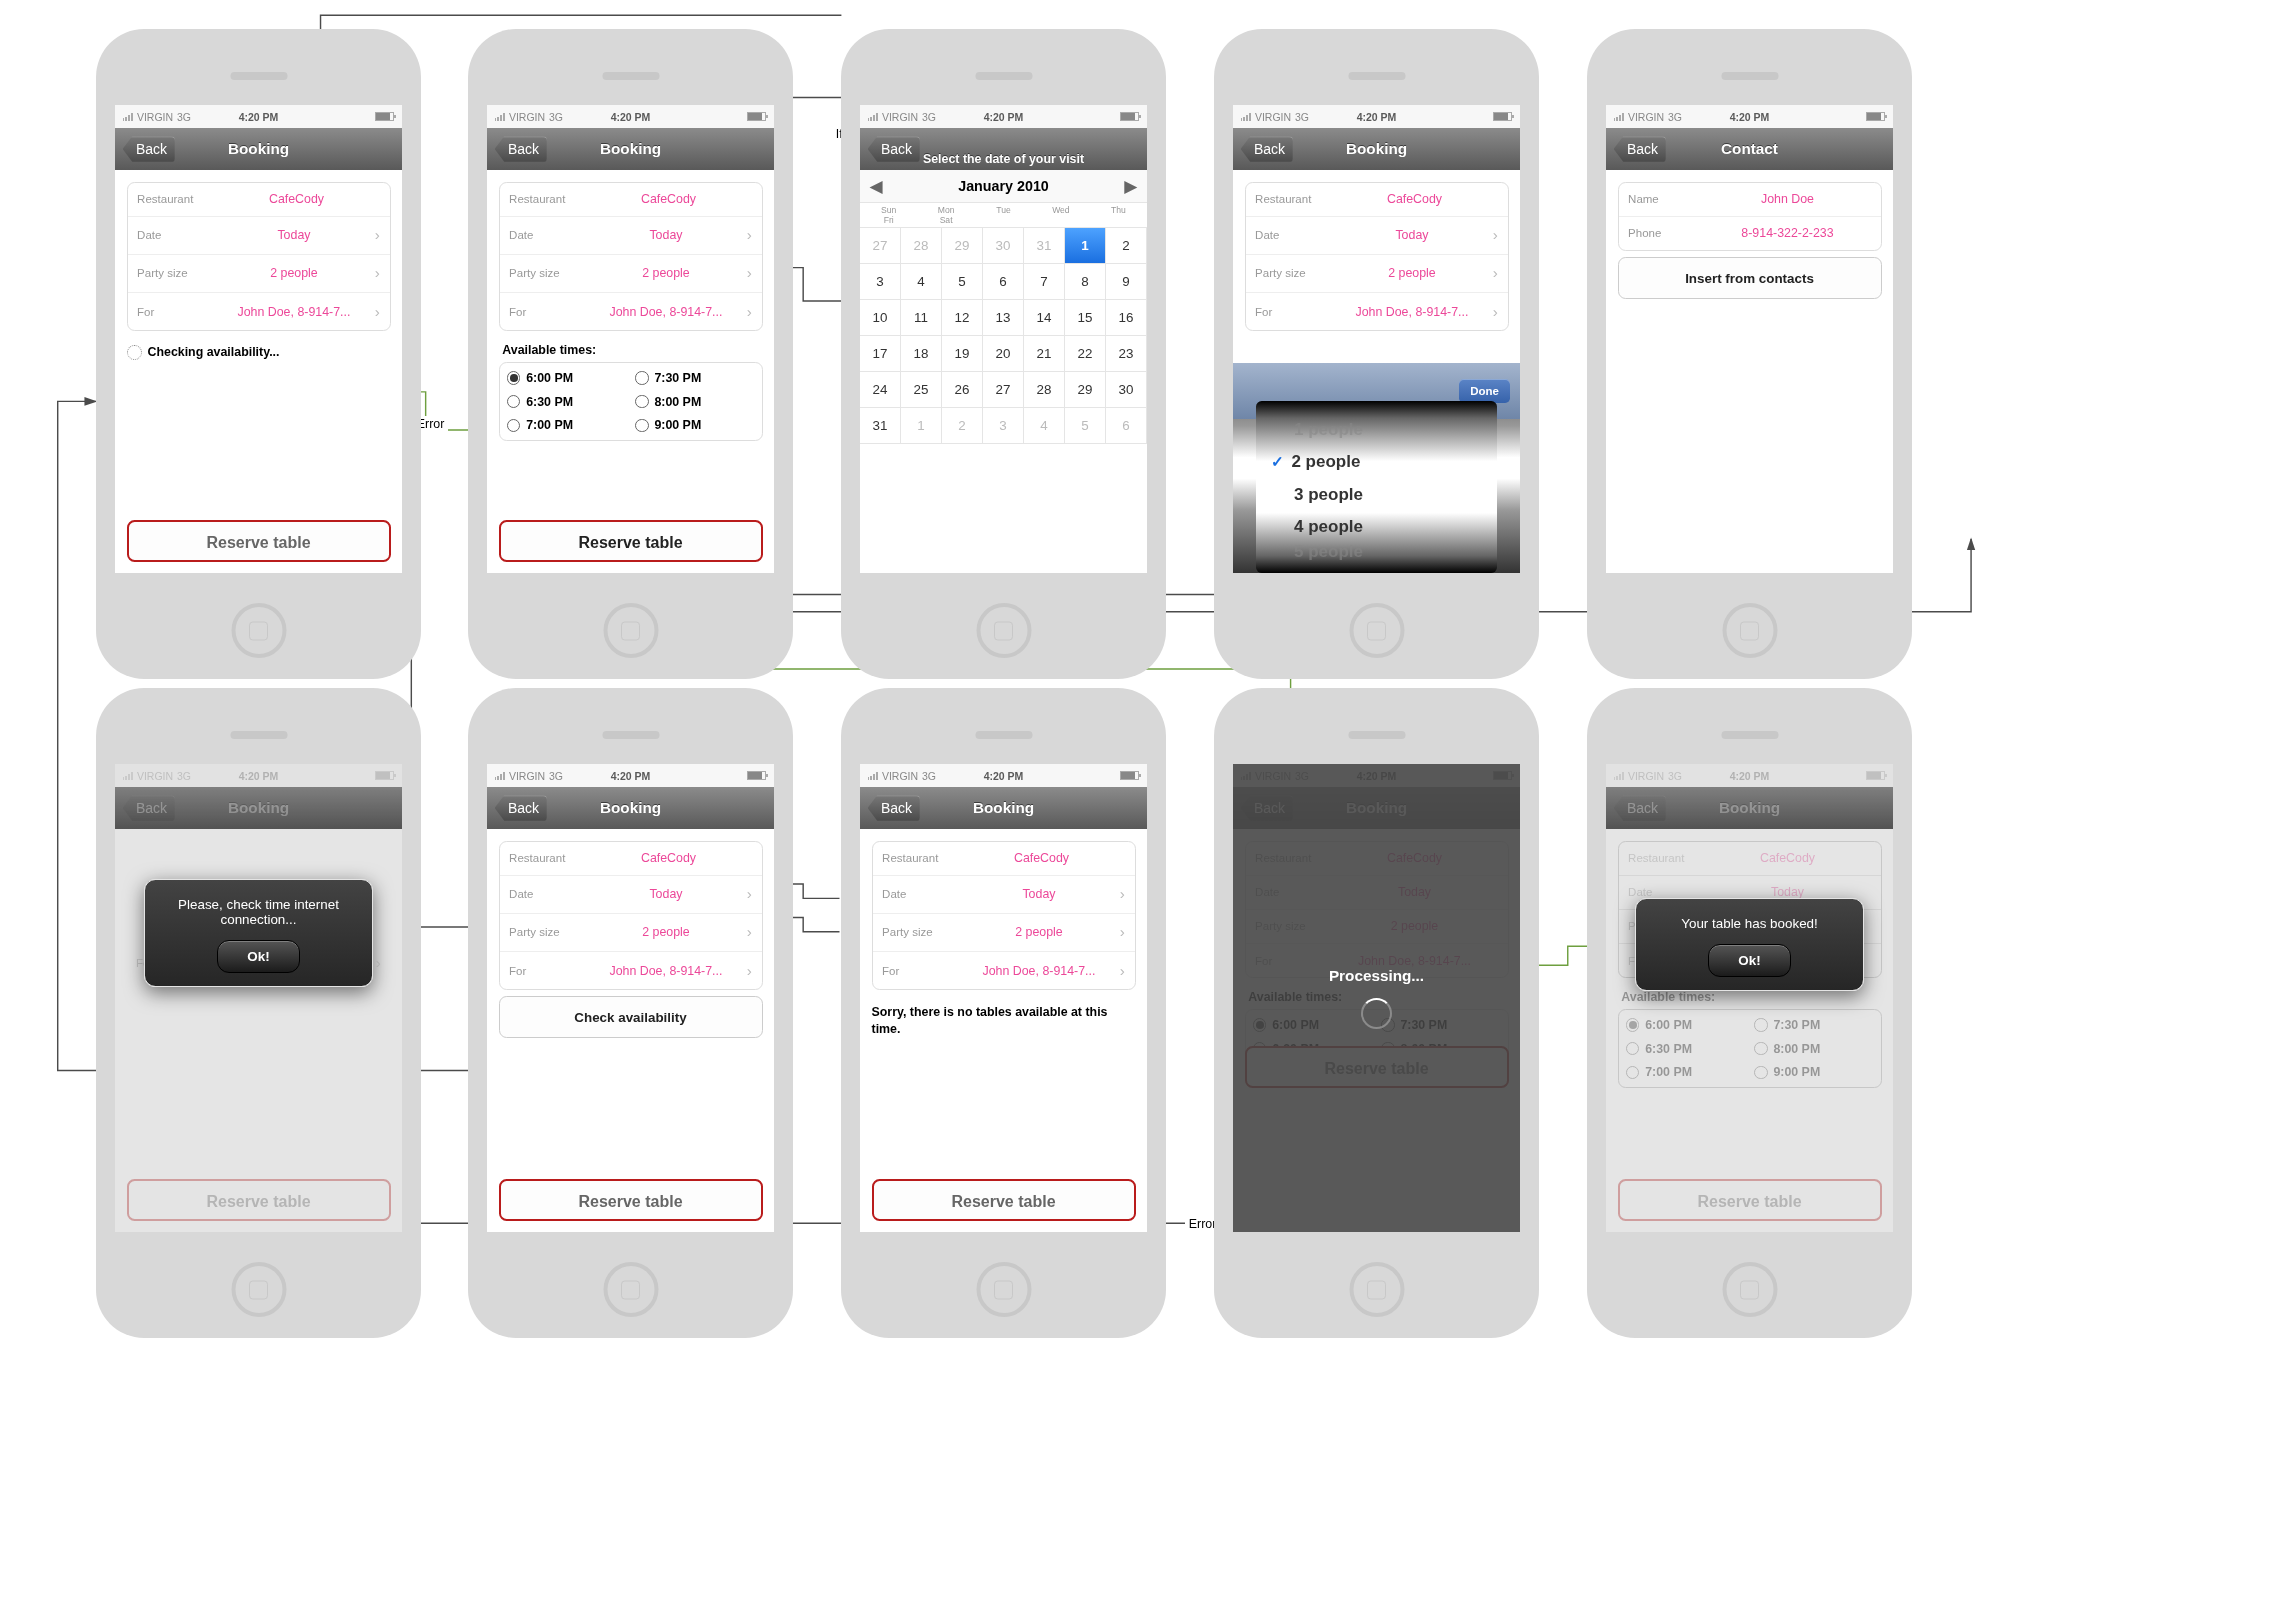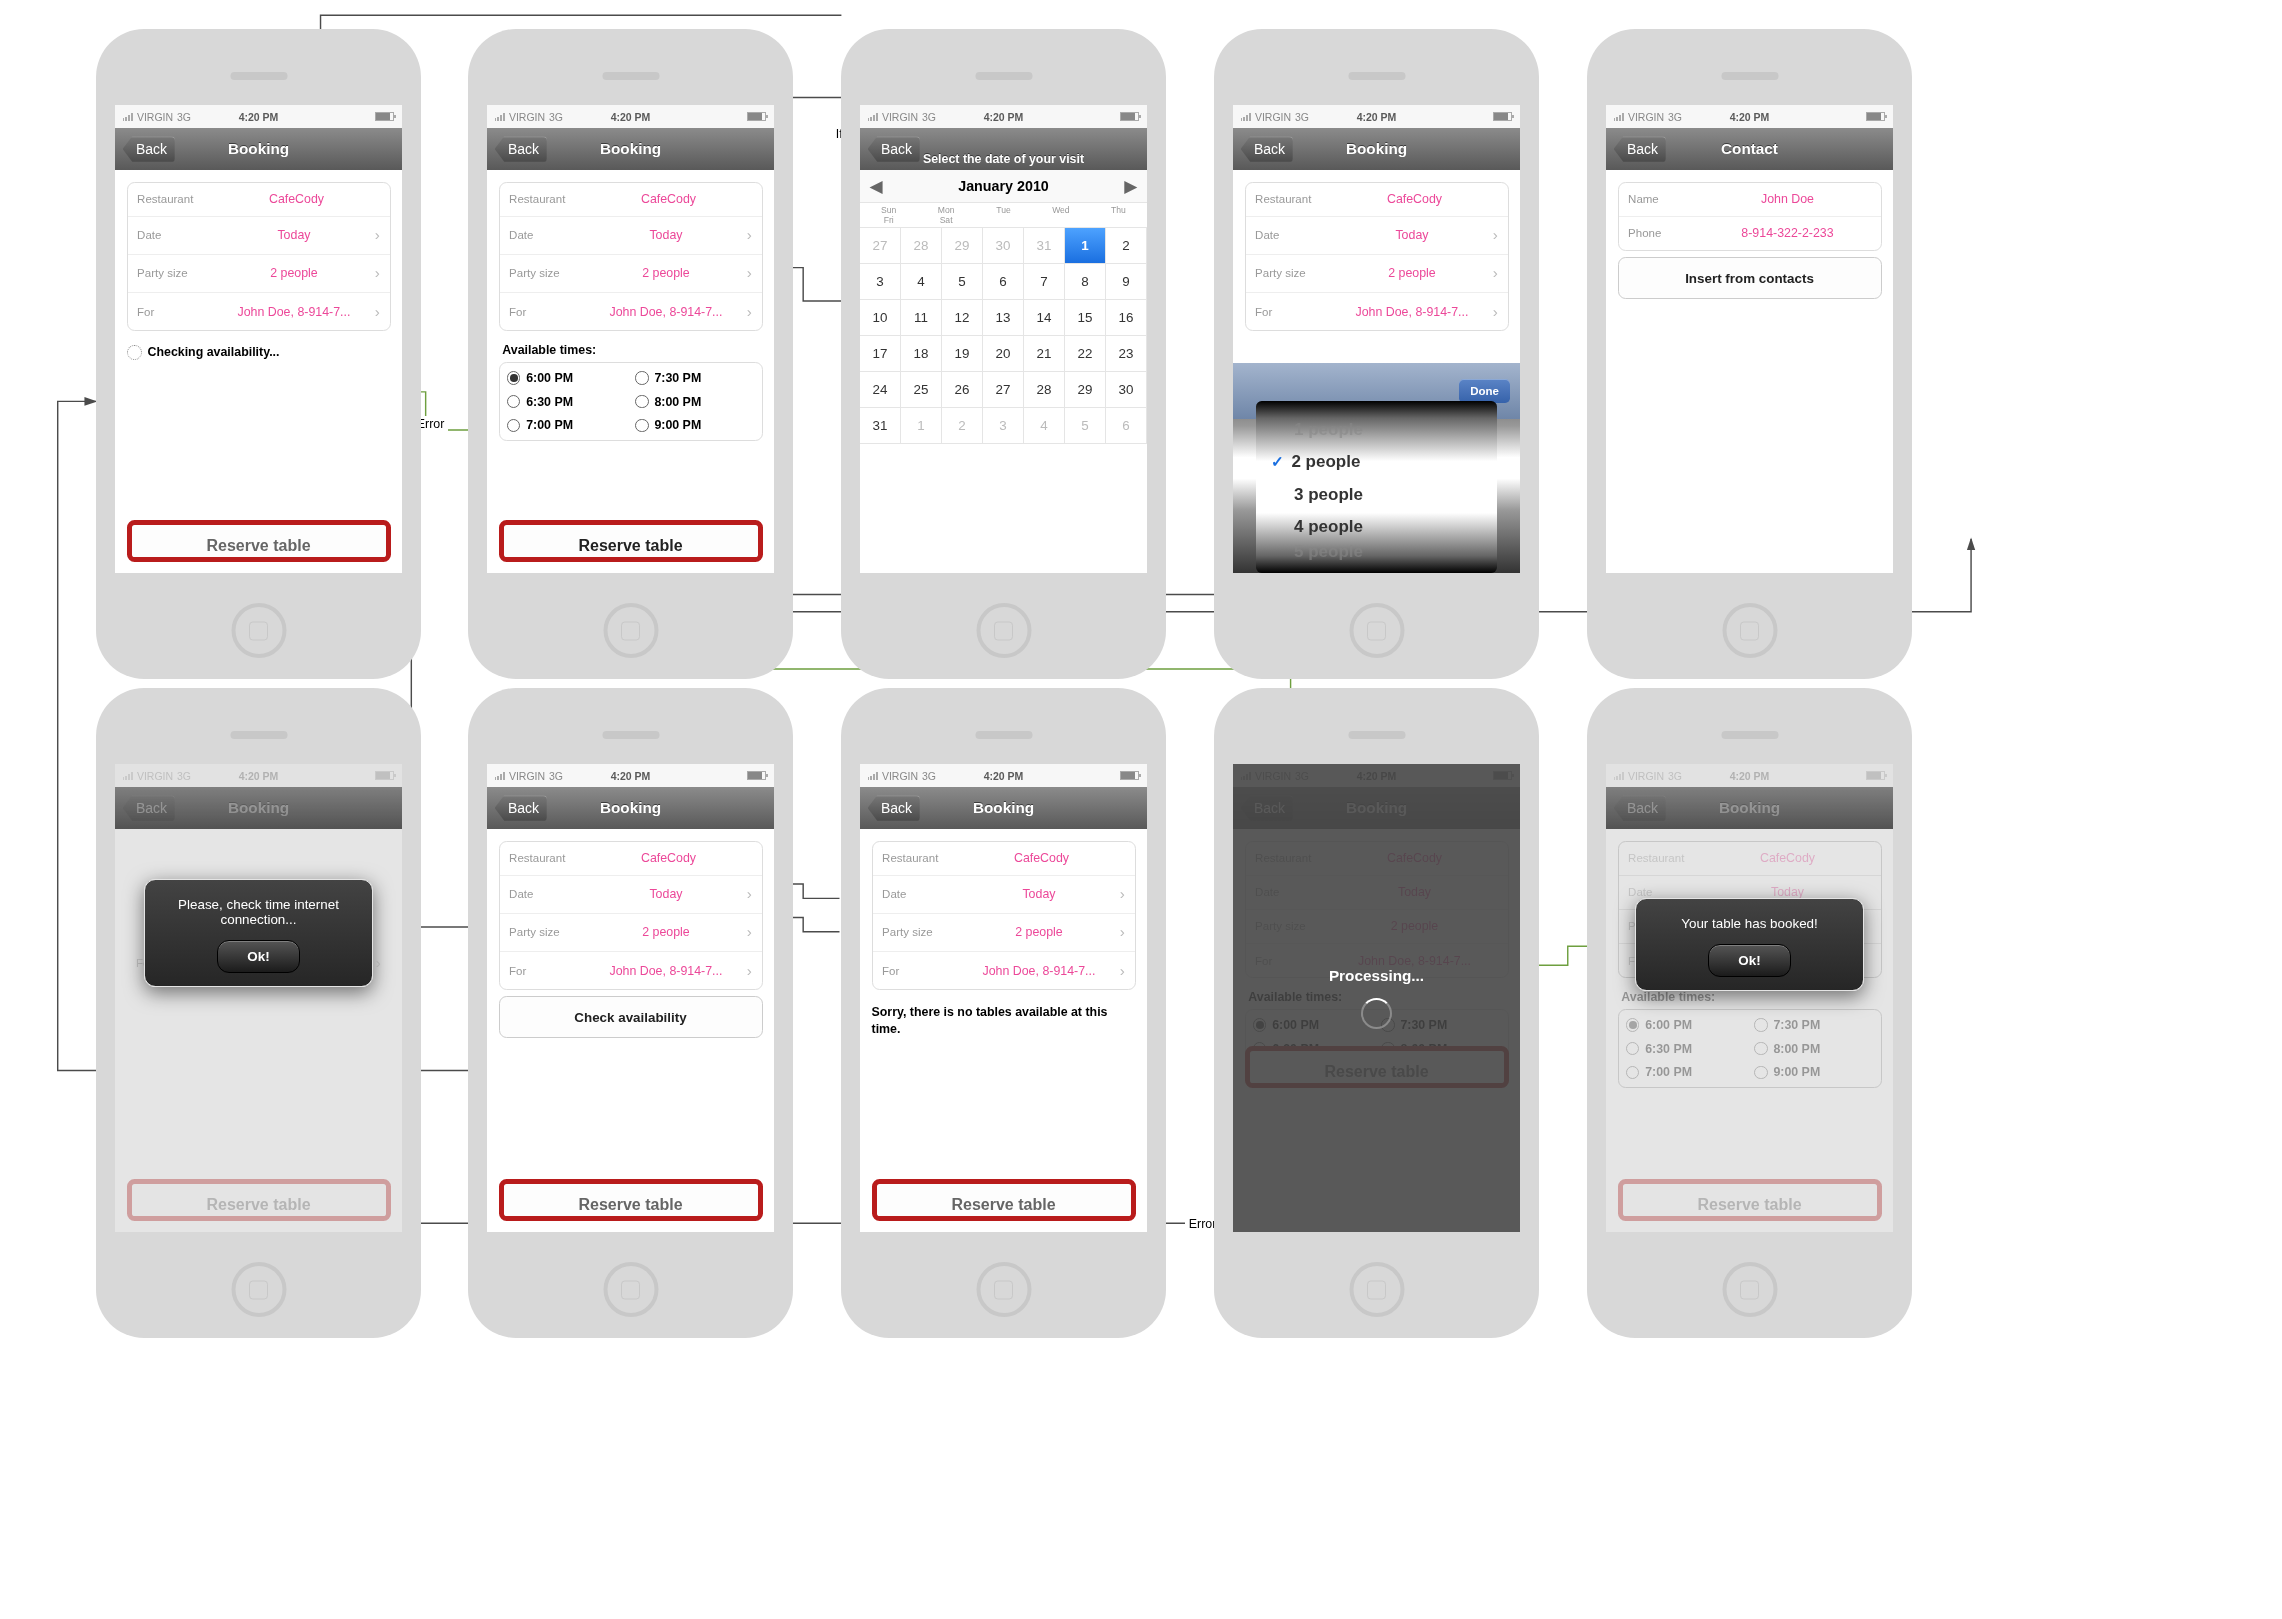--- a/index.html
+++ b/index.html
@@ -134,21 +134,21 @@
   .radio {
     width: 13.4px; height: 13.4px; border: 1.4px solid #666; border-radius: 50%; display: inline-flex; align-items: center; justify-content: center;
   }
   .radio.sel::after { content:""; width: 7.6px; height: 7.6px; background: #333; border-radius: 50%; }
   
   .big-btn {
     position: absolute;
     bottom: 11.5px;
     left: 11.5px; right: 11.5px;
     height: 42px;
-    border: 5px solid #b91c1c;
+    border: 2px solid #b91c1c;
     border-radius: 7.6px;
     background: #fdfdfd;
     text-align: center;
     line-height: 42px;
     font-weight: bold;
     color: #666;
   }
   .big-btn.active { color: #222; }
   
   .cal-header { display: flex; align-items: center; justify-content: space-between; padding: 5.7px 9.6px; background:#f9f9f9; border-bottom:1px solid #e5e5e5;}

